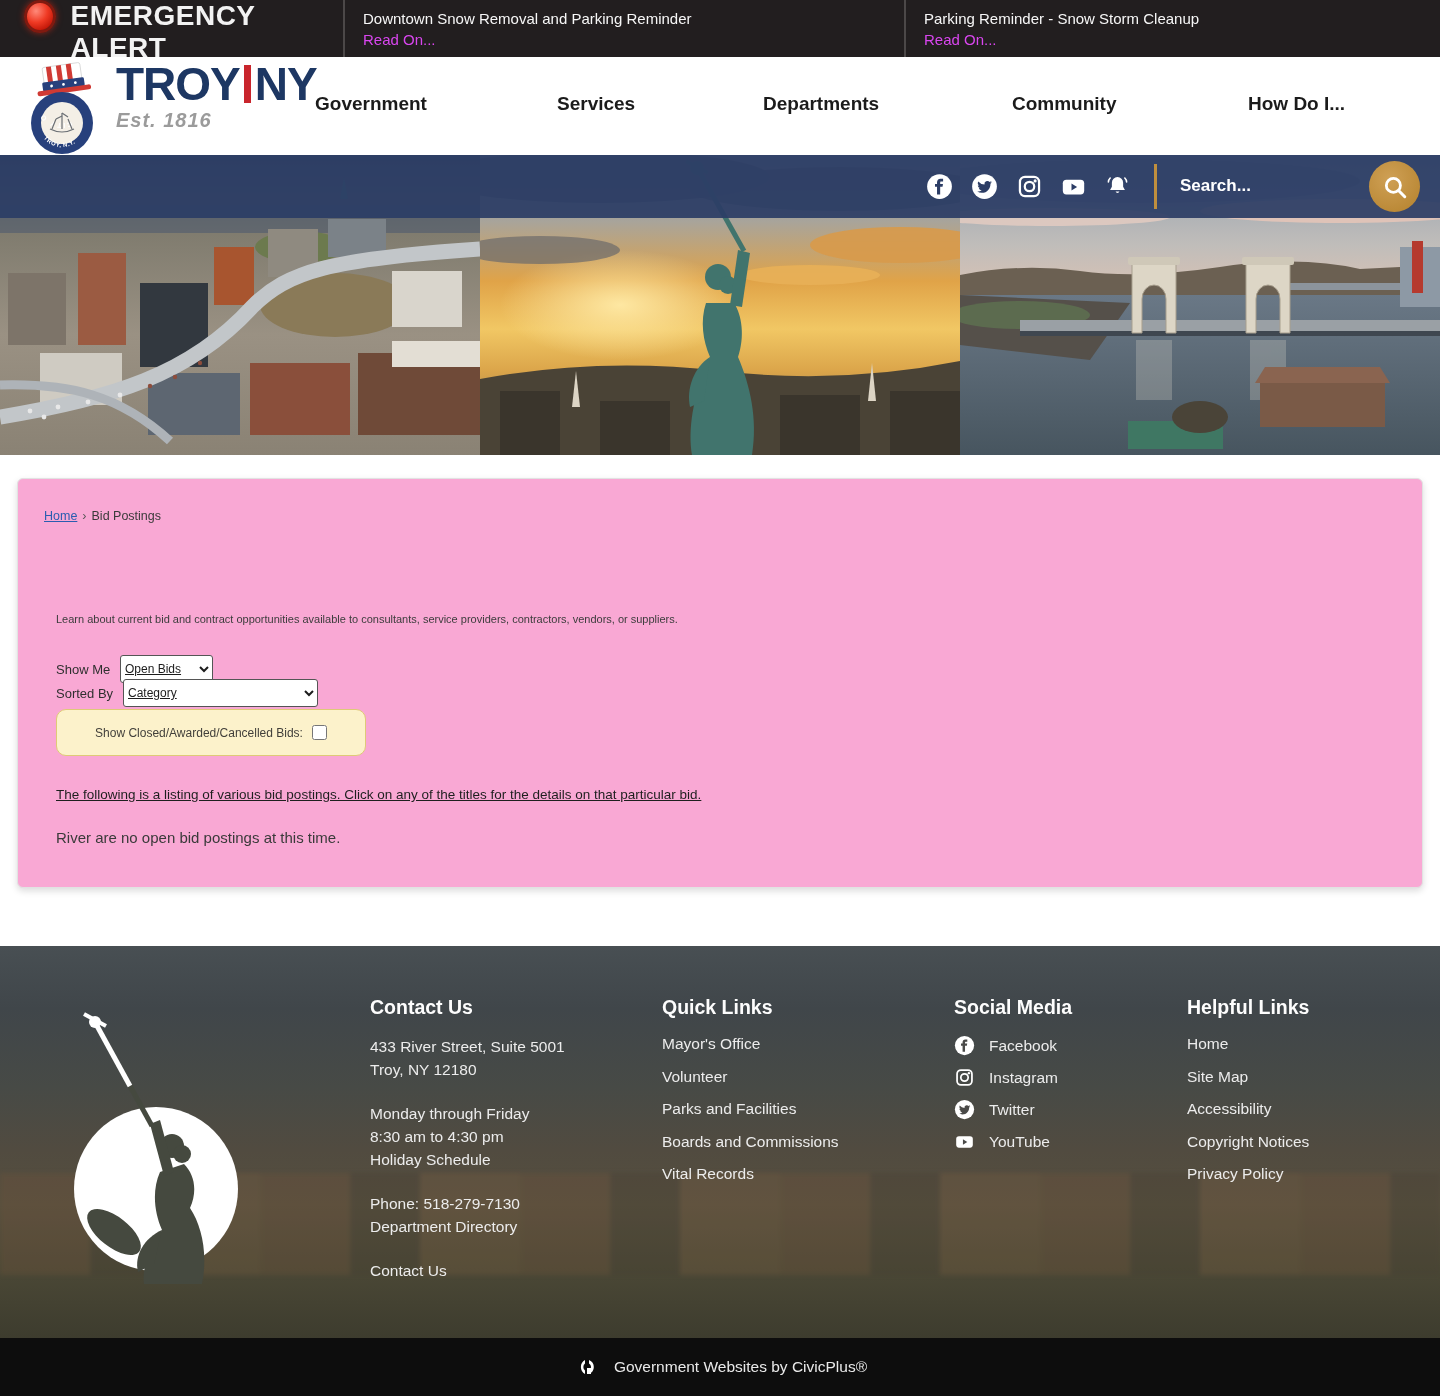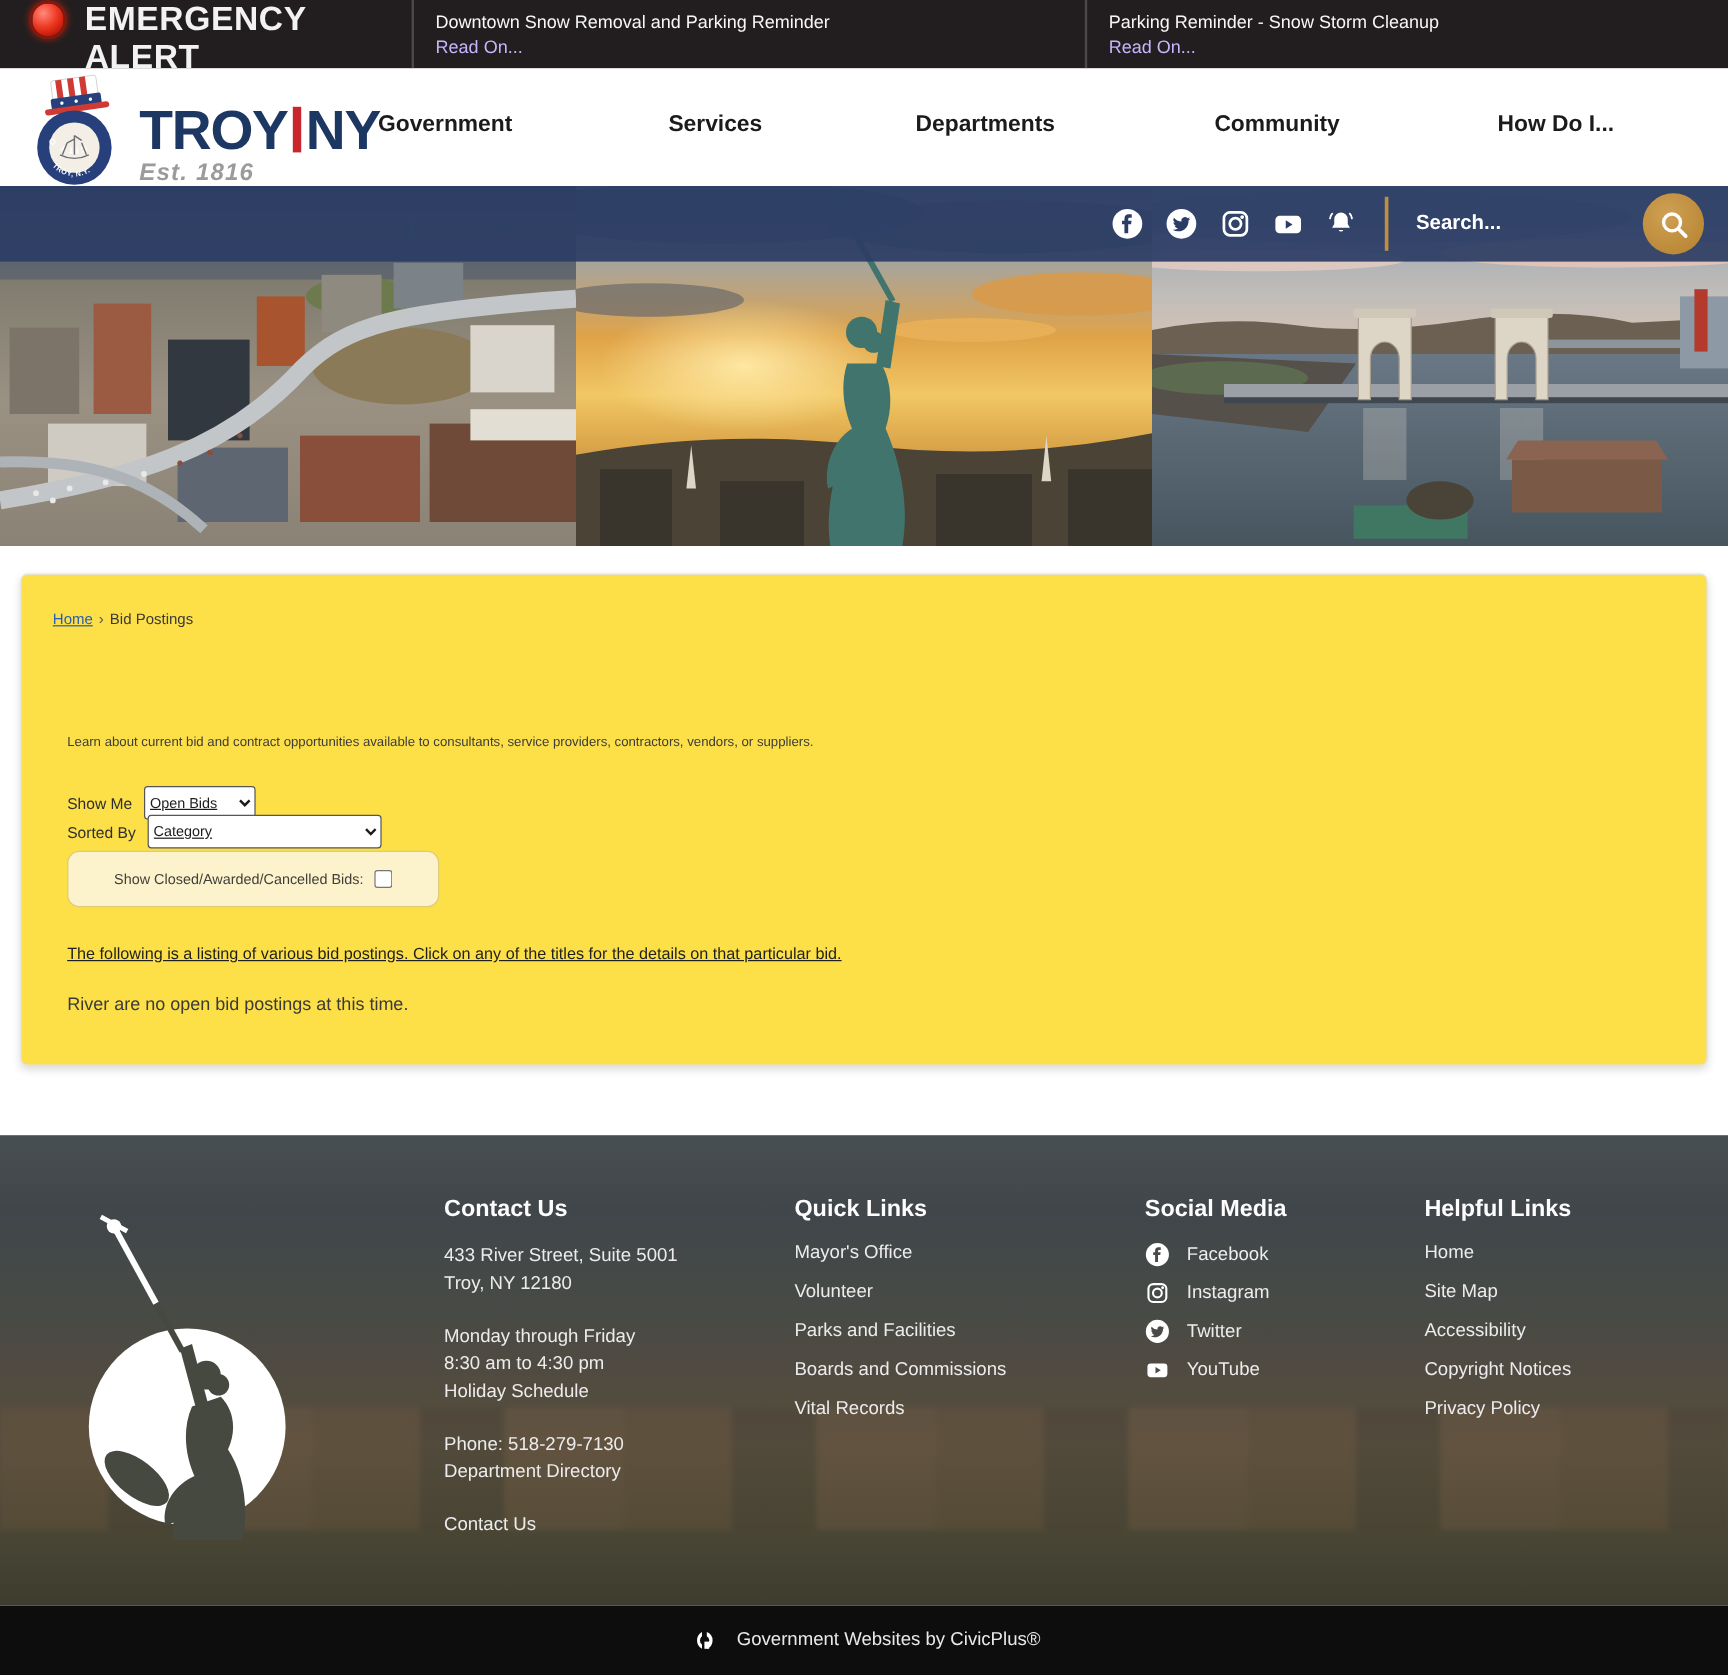--- a/index.html
+++ b/index.html
@@ -6,26 +6,26 @@
   html,body { width:1440px; height:1396px; font-family:"Liberation Sans", sans-serif; background:#ffffff; position:relative; }
 
   
   .alert-bar { position:absolute; top:0; left:0; width:1440px; height:57px; background:#221e1f; display:flex; align-items:stretch; }
   .alert-badge { width:345px; display:flex; align-items:flex-start; gap:15px; padding-left:24px; border-right:2px solid #4c4848; }
   .alert-light { width:33px; height:33px; border-radius:50%; background:radial-gradient(circle at 35% 30%, #ff8a7a 0%, #ef3a24 45%, #c01607 80%); border:3px solid #801a10; box-shadow:0 0 6px rgba(224,40,20,.6); }
   .alert-label { color:#f2f2f2; font-size:28px; font-weight:700; letter-spacing:.5px; }
   .alert-item { display:flex; flex-direction:column; justify-content:center; gap:4px; padding-left:18px; }
   .alert-item.first { width:561px; border-right:2px solid #4c4848; }
   .alert-title { color:#f7f7f7; font-size:15px; }
-  .alert-readon { color:#c4b5fd; font-size:15px; text-decoration:none; }
+  .alert-readon { color:#d946ef; font-size:15px; text-decoration:none; }
 
   
   .site-header { position:absolute; top:57px; left:0; width:1440px; height:98px; background:#ffffff; }
   .logo { position:absolute; left:16px; top:4px; display:flex; align-items:flex-start; }
-  .wordmark { margin-left:8px; margin-top:24px; }
+  .wordmark { margin-left:8px; }
   .wordmark-row { display:flex; align-items:center; }
   .wm-main, .wm-suffix { font-size:46px; font-weight:800; color:#1d3763; letter-spacing:-1px; line-height:1; }
   .wm-bar { width:7px; height:38px; background:#c9252c; margin:0 4px; }
   .wm-est { font-size:20px; font-style:italic; font-weight:700; color:#9b9b9b; margin-top:2px; letter-spacing:1px; }
   .main-nav { position:absolute; top:0; left:0; width:1440px; height:98px; }
   .nav-item { position:absolute; top:36px; font-size:19px; font-weight:700; color:#1b1b1b; cursor:pointer; white-space:nowrap; }
   .nav-0 { left:315px; } .nav-1 { left:557px; } .nav-2 { left:763px; } .nav-3 { left:1012px; } .nav-4 { left:1248px; }
 
   
   .hero { position:absolute; top:155px; left:0; width:1440px; height:300px; overflow:hidden; }
@@ -34,21 +34,21 @@
   .hero-band { position:absolute; top:0; left:0; width:1440px; height:63px; background:rgba(44,61,101,.93); display:flex; align-items:center; }
   .band-icon { position:absolute; top:18px; width:27px; height:27px; cursor:pointer; }
   .bi-0 { left:926px; } .bi-1 { left:971px; } .bi-2 { left:1016px; } .bi-3 { left:1060px; } .bi-4 { left:1104px; }
   .band-divider { position:absolute; left:1154px; top:9px; width:3px; height:45px; background:#c08f3e; }
   .band-search { position:absolute; left:1180px; top:12px; width:170px; height:38px; background:transparent; border:none; outline:none; color:#ffffff; font-size:17px; font-weight:700; font-family:"Liberation Sans",sans-serif; }
   .band-search::placeholder { color:#ffffff; opacity:1; }
   .search-btn { position:absolute; left:1369px; top:6px; width:51px; height:51px; border-radius:50%; background:radial-gradient(circle at 40% 35%, #cfa055, #b98734 80%); border:none; cursor:pointer; }
 
   
   .page-bg { position:absolute; top:455px; left:0; width:1440px; height:491px; background:#ffffff; }
-  .card { position:absolute; top:478px; left:17px; width:1406px; height:410px; background:#fde047; border:1px solid #e2e2e2; border-radius:6px; box-shadow:0 3px 7px rgba(0,0,0,.14); }
+  .card { position:absolute; top:478px; left:17px; width:1406px; height:410px; background:#f9a8d4; border:1px solid #e2e2e2; border-radius:6px; box-shadow:0 3px 7px rgba(0,0,0,.14); }
   .breadcrumb { position:absolute; left:26px; top:30px; font-size:12.5px; color:#3a3a3a; }
   .bc-home { color:#2a5db0; text-decoration:underline; cursor:pointer; }
   .bc-sep { margin:0 5px; color:#555; }
   .signup-banner { position:absolute; left:36px; top:70px; width:1344px; height:46px; background:#fcf5d2; border:1px solid #dcc98f; border-radius:4px; display:flex; align-items:center; padding-left:16px; font-size:15px; color:#2f2f2f; }
   .signup-link { text-decoration:underline; color:#2f2f2f; cursor:pointer; margin-right:5px; }
   .intro-text { position:absolute; left:38px; top:134px; font-size:11px; color:#3c3c3c; }
   .filter-row { position:absolute; left:38px; display:flex; align-items:center; }
   .row-showme { top:176px; }
   .row-sorted { top:200px; }
   .filter-label { font-size:13px; color:#2f2f2f; }

